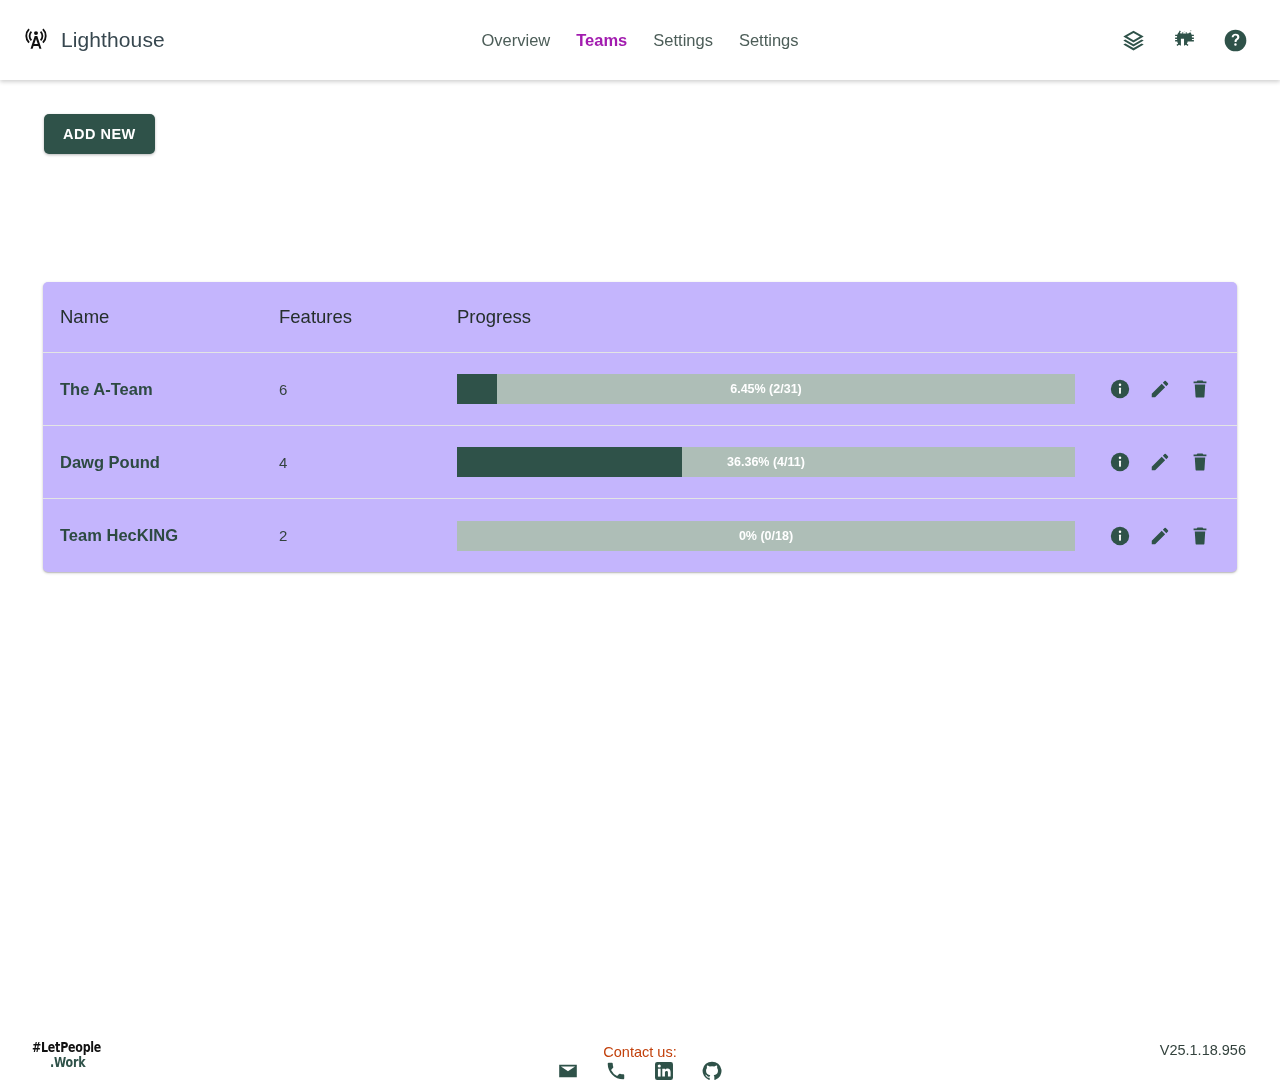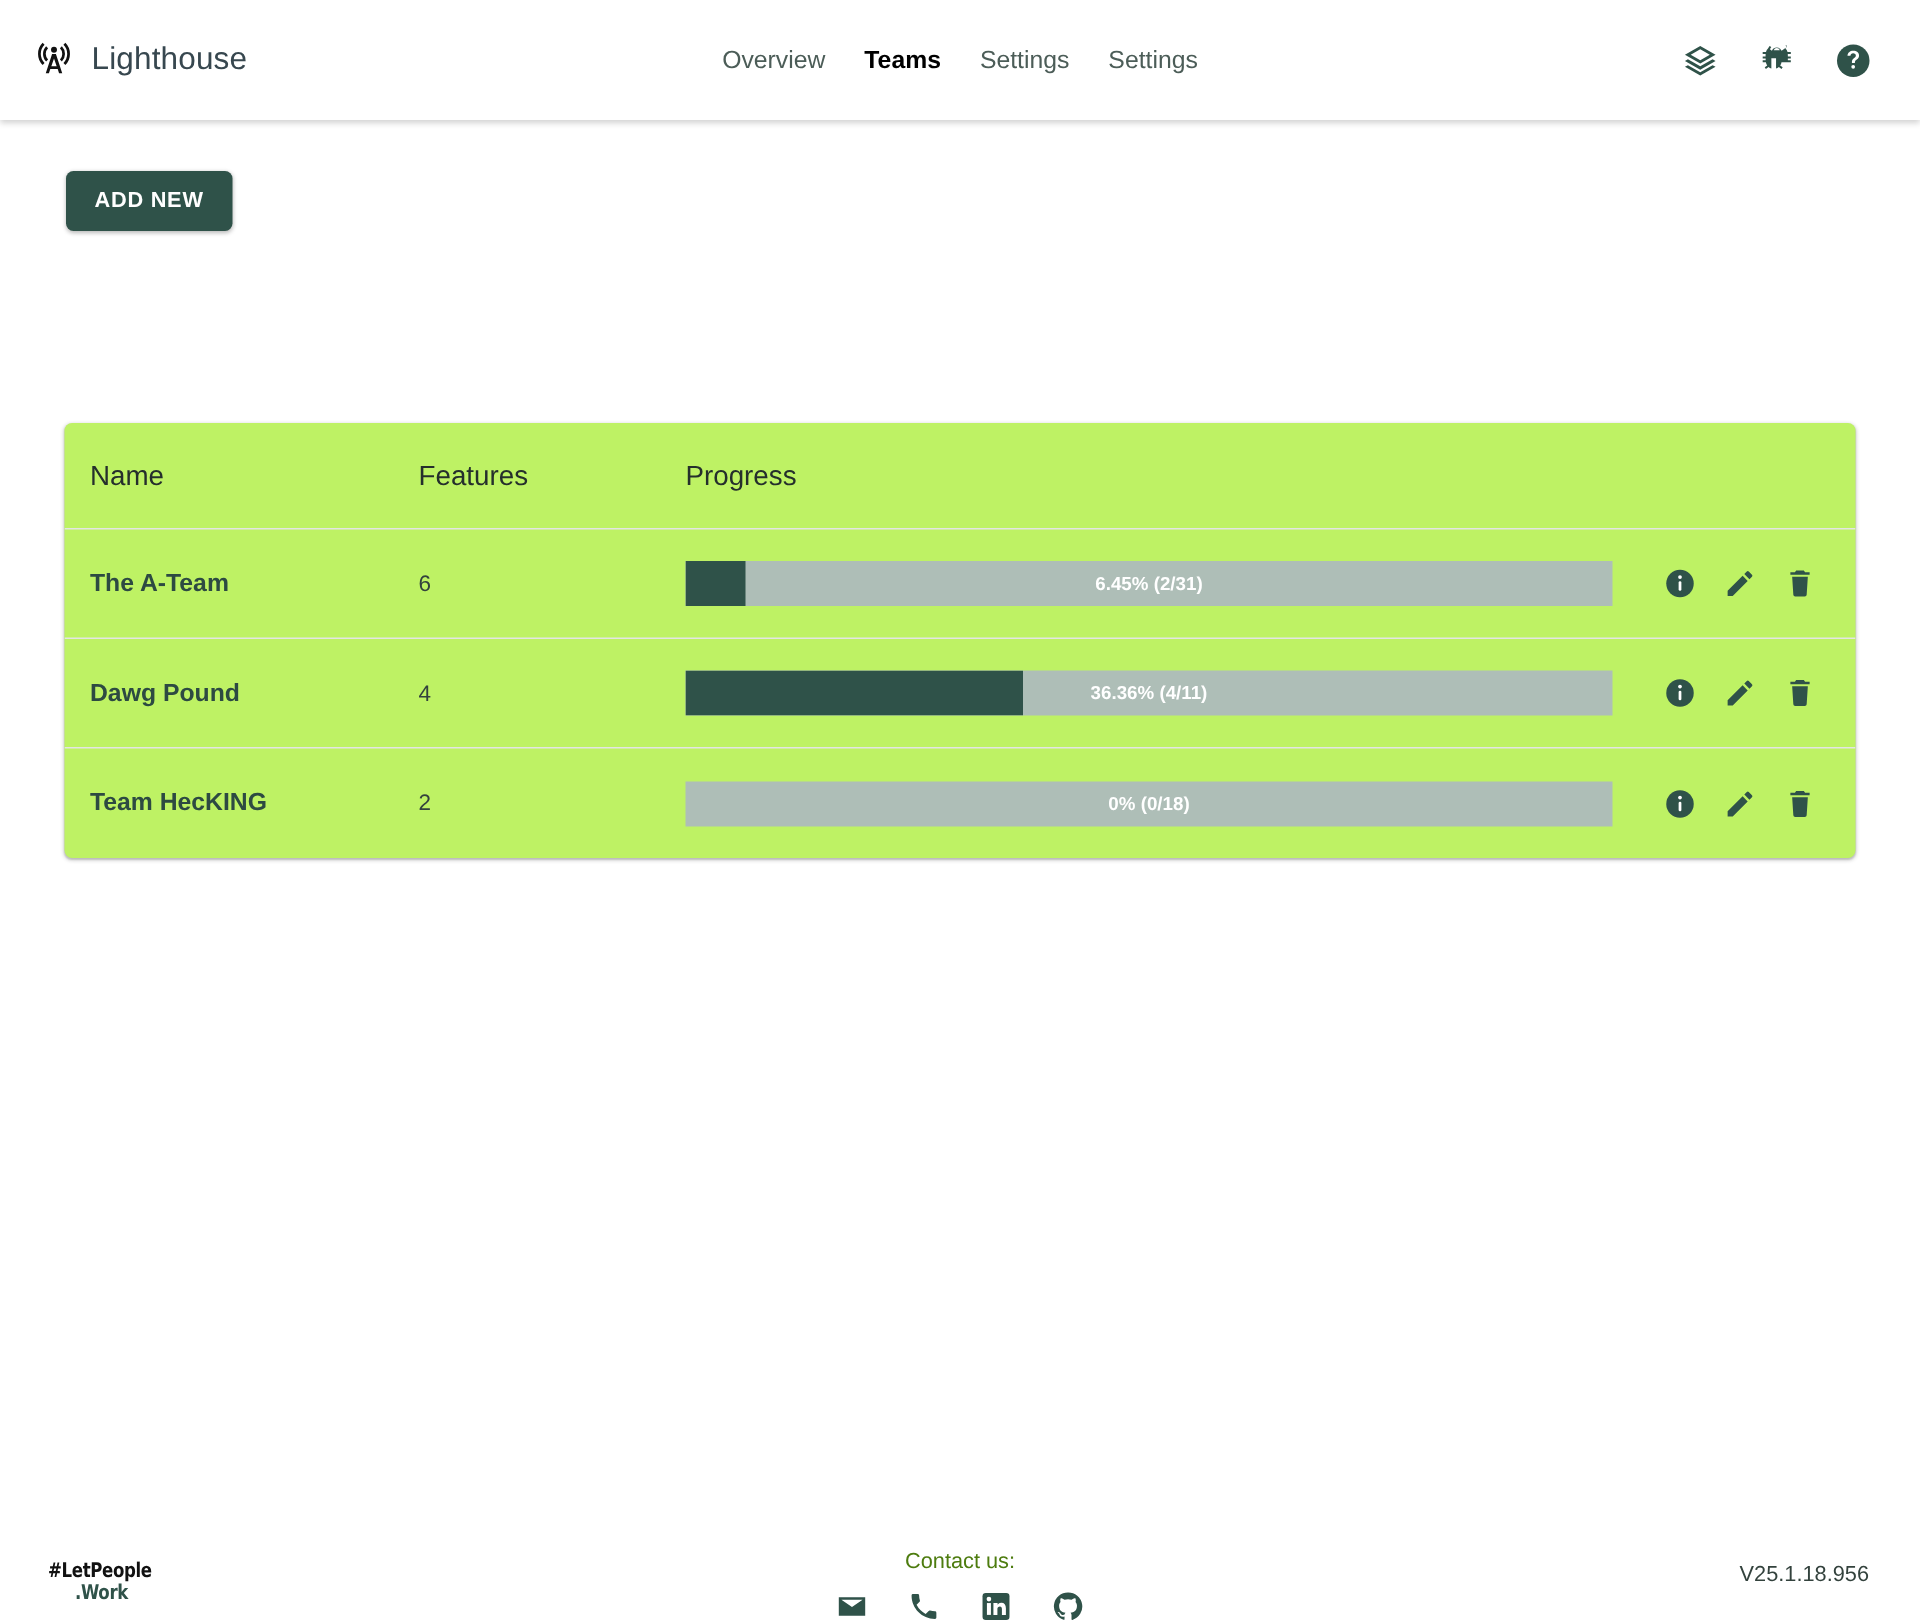--- a/index.html
+++ b/index.html
@@ -44,21 +44,21 @@
     align-items: center;
     gap: 26px;
   }
   .navlink {
     font-size: 16.5px;
     color: #4c5d58;
     cursor: pointer;
     white-space: nowrap;
   }
   .navlink.active {
-    color: #000000;
+    color: #a21caf;
     font-weight: bold;
   }
 
   .headericons {
     position: absolute;
     right: 32px;
     display: flex;
     align-items: center;
     gap: 26px;
   }
@@ -110,21 +110,21 @@
     padding: 2px 0;
   }
   .searchinput::placeholder { color: #9b9b9b; }
 
   
   .card {
     position: absolute;
     left: 43px;
     top: 202px;
     width: 1194px;
-    background: #bef264;
+    background: #c4b5fd;
     border-radius: 5px;
     box-shadow: 0 1px 3px rgba(0,0,0,0.22), 0 1px 1px rgba(0,0,0,0.11);
     overflow: hidden;
   }
   .row {
     display: flex;
     align-items: center;
     border-bottom: 1px solid #e3e5e4;
   }
   .row:last-child { border-bottom: none; }
@@ -200,22 +200,21 @@
 
   .fcenter {
     position: absolute;
     left: 50%;
     transform: translateX(-50%);
     bottom: 14px;
     text-align: center;
   }
   .fcenter .ctitle {
     font-size: 14.5px;
-    color: #4d7c0f;
-    margin-bottom: 11px;
+    color: #c2410c;
   }
   .fsocial {
     display: flex;
     align-items: center;
     gap: 26px;
     justify-content: center;
   }
   .sicon { width: 22px; height: 22px; cursor: pointer; display: block; }
 
   .fversion {

